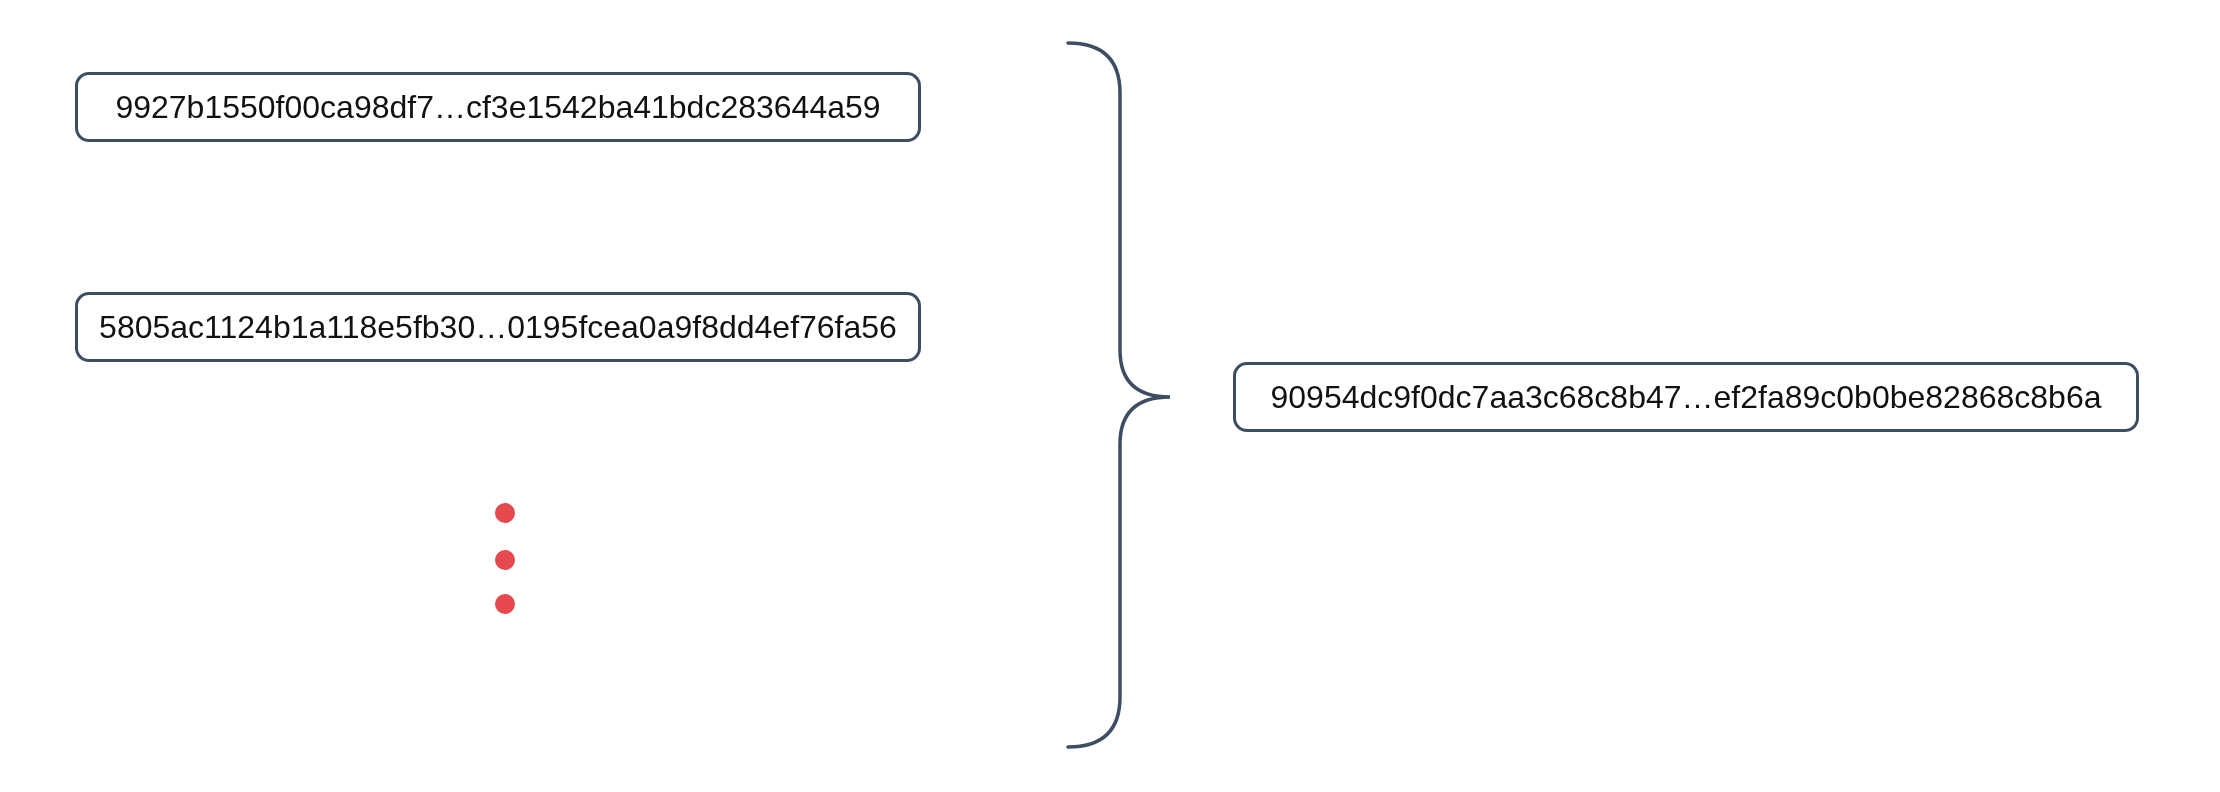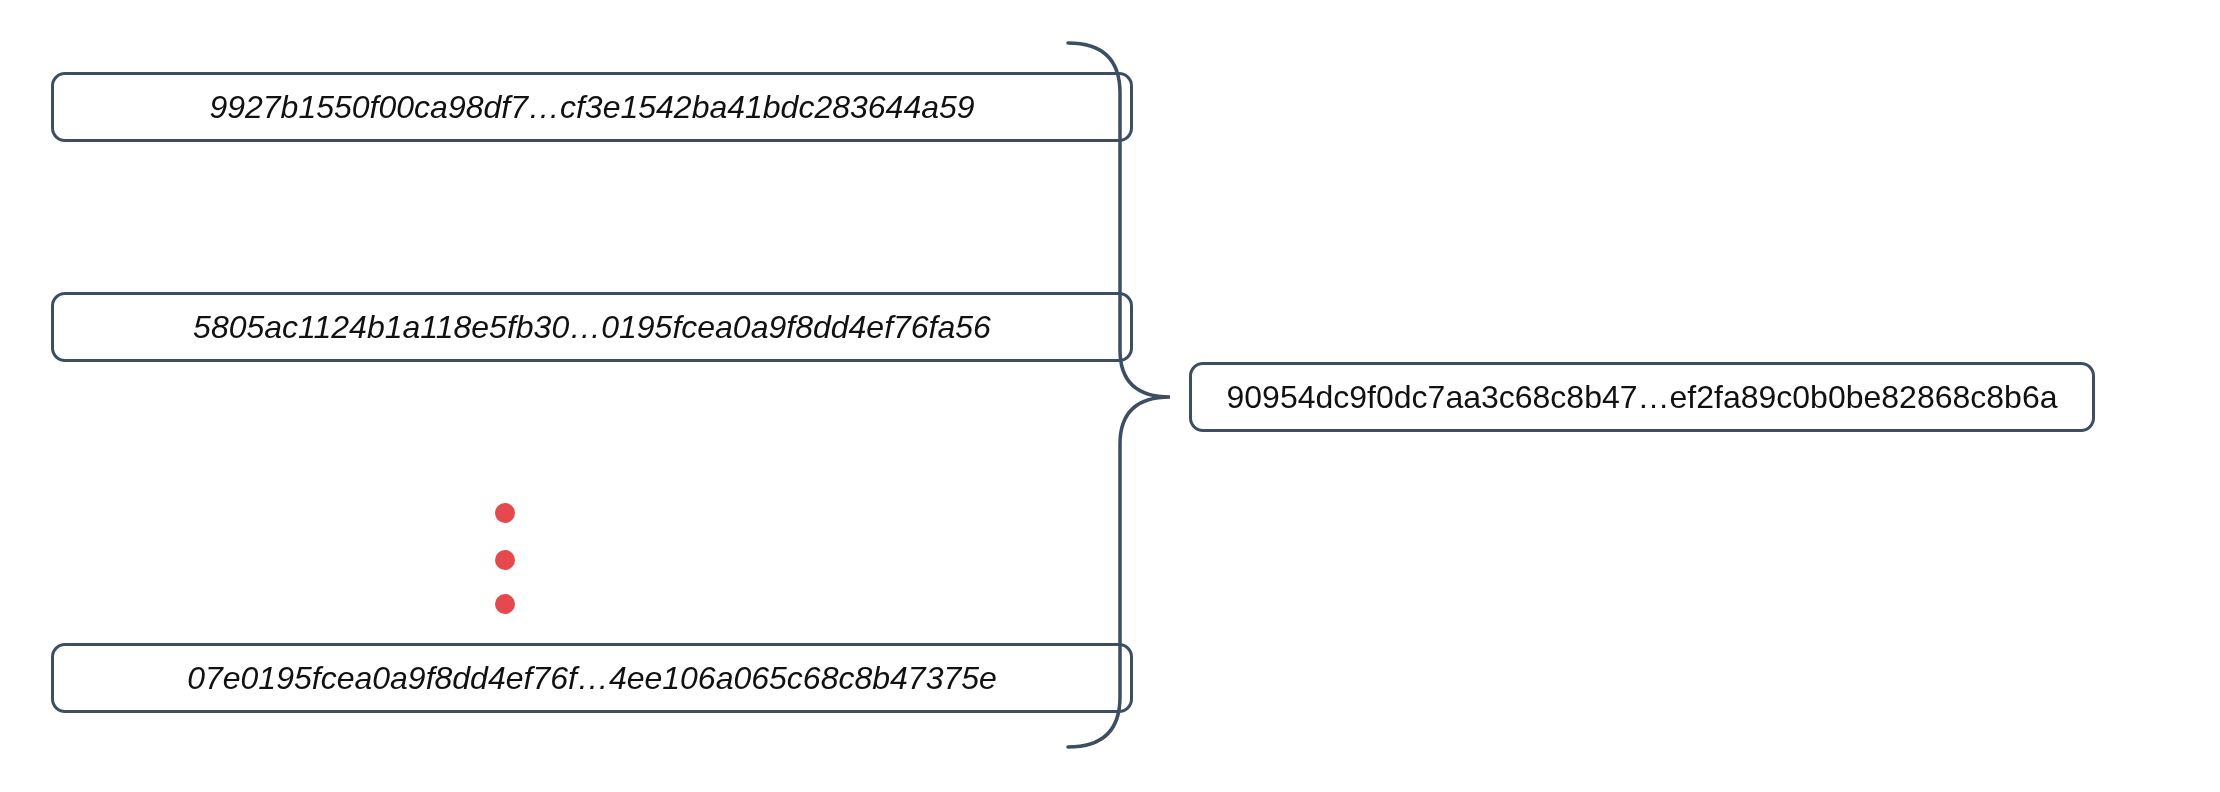--- a/index.html
+++ b/index.html
@@ -19,27 +19,26 @@
     position: absolute;
     box-sizing: border-box;
     border: 3px solid #3d4e63;
     border-radius: 14px;
     background: #ffffff;
     display: flex;
     align-items: center;
     justify-content: center;
   }
   .hash-box.input {
-    left: 51px;
-    width: 1082px;
+    left: 75px;
+    width: 846px;
     height: 70px;
-    font-style: italic;
   }
   .hash-box.result {
-    left: 1189px;
+    left: 1233px;
     top: 362px;
     width: 906px;
     height: 70px;
   }
   .hash-text {
     font-size: 32px;
     color: #111111;
     white-space: nowrap;
     letter-spacing: 0;
   }
@@ -77,23 +76,20 @@
 
   <div class="hash-box input" style="top:292px">
     <span class="hash-text">5805ac1124b1a118e5fb30…0195fcea0a9f8dd4ef76fa56</span>
   </div>
 
 
   <div class="dot" style="top:503px"></div>
   <div class="dot" style="top:550px"></div>
   <div class="dot" style="top:594px"></div>
 
-  <div class="hash-box input" style="top:643px">
-    <span class="hash-text">07e0195fcea0a9f8dd4ef76f…4ee106a065c68c8b47375e</span>
-  </div>
 
   <svg class="brace-svg" viewBox="1040 20 160 760" aria-hidden="true">
     <path d="M 1068 43
              Q 1120 43 1120 93
              L 1120 350
              Q 1120 397 1170 397
              Q 1120 397 1120 444
              L 1120 697
              Q 1120 747 1068 747"></path>
   </svg>

